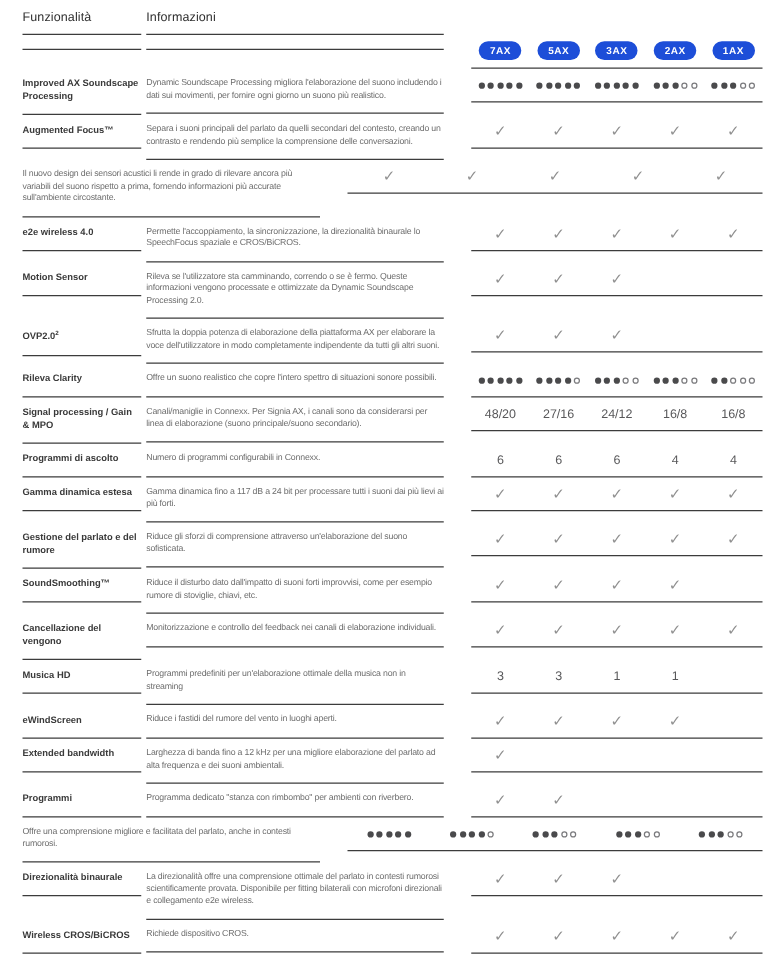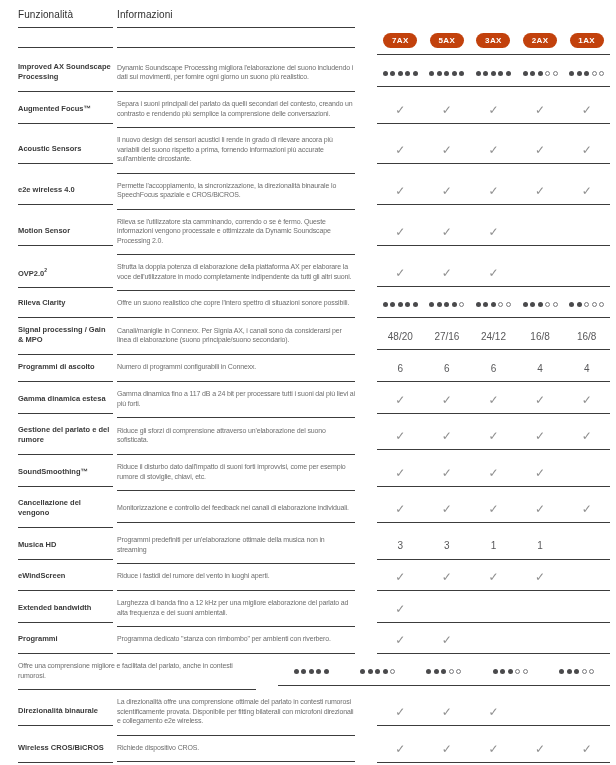--- a/index.html
+++ b/index.html
@@ -1,30 +1,30 @@
 <!DOCTYPE html>
 <html><head>
 <meta charset="utf-8">
 <style>
   html,body{margin:0;padding:0;background:#ffffff;}
   body{width:616px;font-family:"Liberation Sans",sans-serif;color:#333;-webkit-font-smoothing:antialiased;}
   .page{padding:6px 6px 10px 18px;}
-  .row{display:flex;align-items:center;}
+  .row{display:flex;align-items:flex-start;}
   .c-name{width:95px;margin-right:4px;}
   .c-desc{width:238px;margin-right:22px;}
   .c-vals{flex:1;}
 
   
   .hdr{font-size:10px;color:#2f2f2f;padding:3px 0 7px;border-bottom:1px solid #3c3c3c;letter-spacing:0.1px;}
   .hdr-vals{display:block;}
 
   
   .pcell{border-bottom:1px solid #3c3c3c;padding:5px 0 6px;}
   .pills{display:grid;grid-template-columns:repeat(5,1fr);justify-items:center;align-items:center;}
-  .pill{background:#c2410c;color:#fff;font-size:8px;font-weight:bold;width:34px;text-align:center;padding:3px 0 3px;border-radius:9px;letter-spacing:0.4px;}
+  .pill{background:#1d4ed8;color:#fff;font-size:8px;font-weight:bold;width:34px;text-align:center;padding:3px 0 3px;border-radius:9px;letter-spacing:0.4px;}
 
   
   .data-row .c-name{font-size:7.5px;font-weight:bold;color:#3a3a3a;line-height:10px;padding:7px 0 9px;border-bottom:1px solid #3c3c3c;}
   .data-row .c-name sup{font-size:5px;}
   .data-row .c-desc{font-size:7px;letter-spacing:-0.15px;color:#6e6e6e;line-height:9.5px;padding:7px 0 9px;border-bottom:1px solid #3c3c3c;}
   .data-row .c-vals{border-bottom:1px solid #3c3c3c;display:grid;grid-template-columns:repeat(5,1fr);align-items:center;justify-items:center;min-height:26px;}
   .vcell{display:flex;align-items:center;justify-content:center;}
   .check{color:#909090;font-size:12px;line-height:12px;}
   .vtext{color:#58585a;font-size:10px;}
   .dots{display:flex;gap:2.5px;align-items:center;}
@@ -119,21 +119,20 @@
           </div>
           <div class="vcell">
             <span class="check">✓</span>
           </div>
           <div class="vcell">
             <span class="check">✓</span>
           </div>
         </div>
       </div>
       <div class="row data-row">
-        <div class="c-name">Acoustic Sensors</div>
         <div class="c-desc">Il nuovo design dei sensori acustici li rende in grado di rilevare ancora più variabili del suono rispetto a prima, fornendo informazioni più accurate sull'ambiente circostante.</div>
         <div class="c-vals">
           <div class="vcell">
             <span class="check">✓</span>
           </div>
           <div class="vcell">
             <span class="check">✓</span>
           </div>
           <div class="vcell">
             <span class="check">✓</span>

